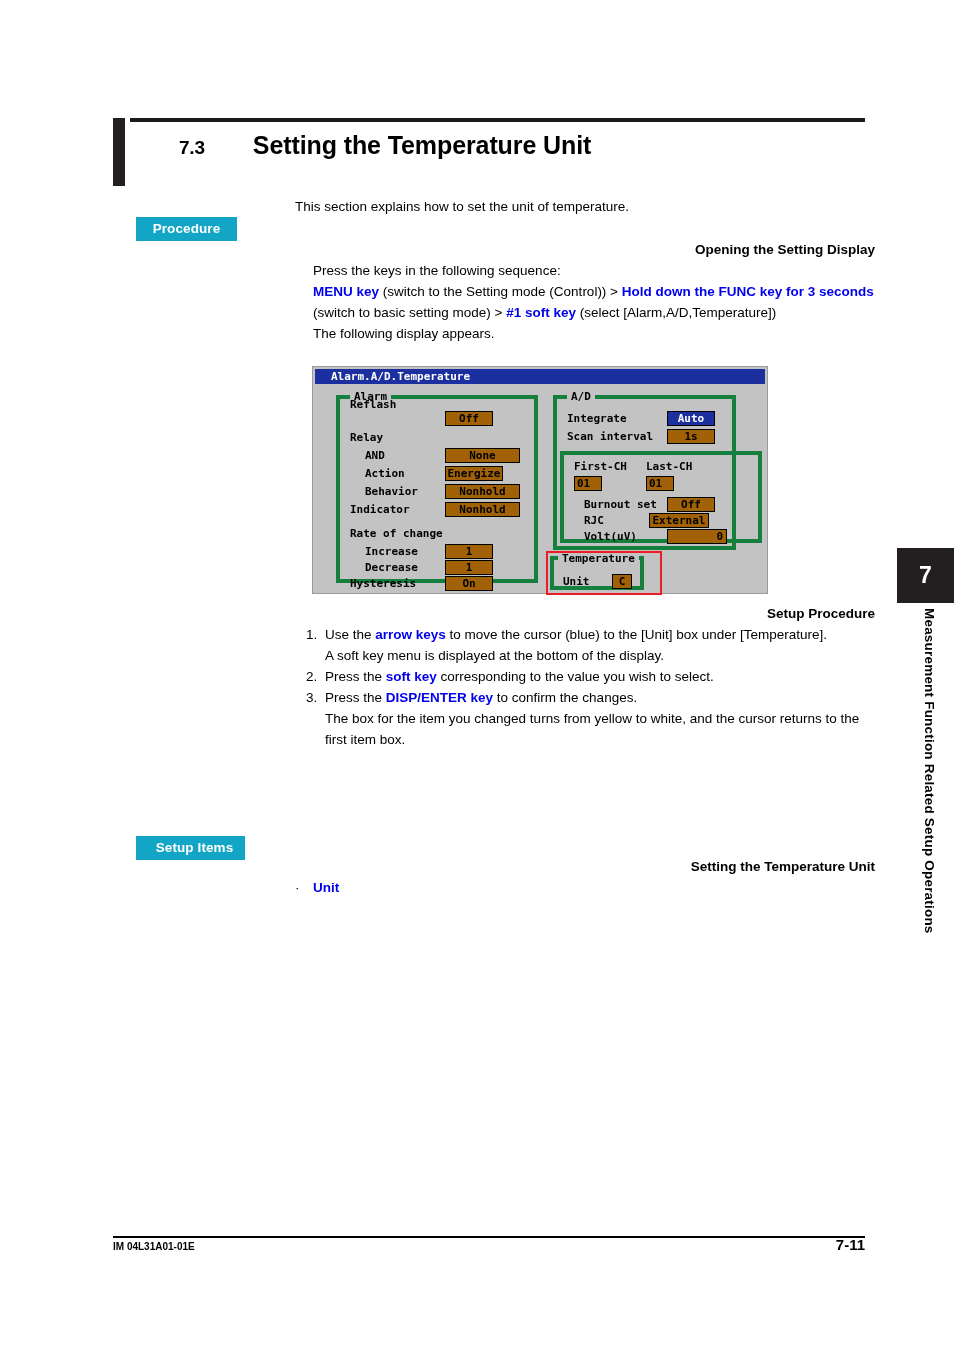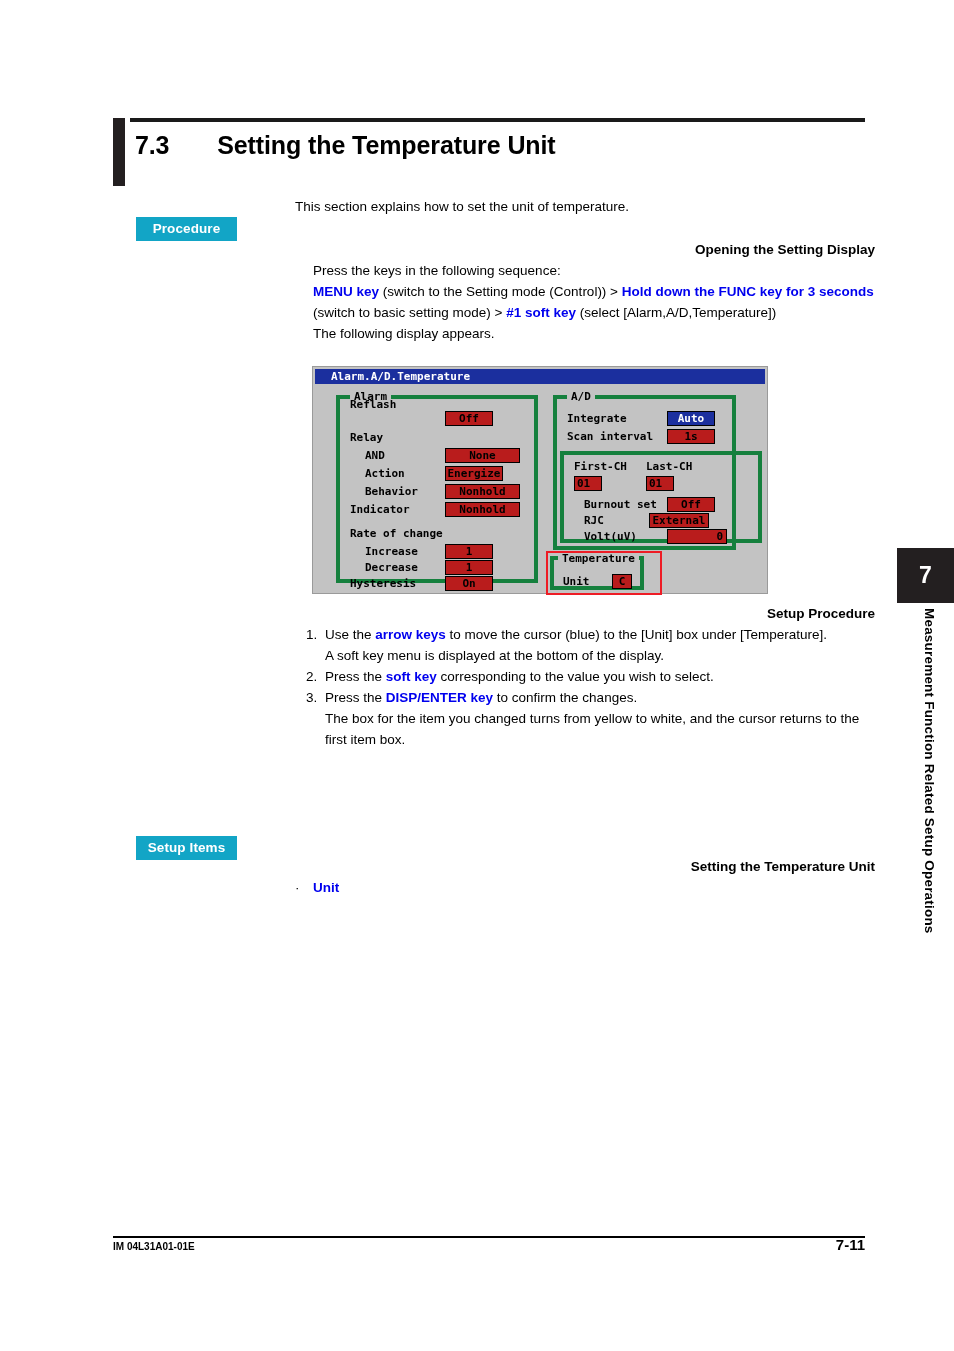--- a/index.html
+++ b/index.html
@@ -36,23 +36,24 @@
     height: 68px;
     background: #231f20;
   }
   .section-title-row {
     display: flex;
     align-items: baseline;
     padding-left: 22px;
     padding-top: 9px;
   }
   .section-num {
-    font-size: 25px;
+    font-size: 19px;
     font-weight: bold;
     letter-spacing: -0.2px;
+    margin-left: 44px;
   }
   .section-title {
     font-size: 25px;
     font-weight: bold;
     margin-left: 48px;
     letter-spacing: -0.1px;
   }
 
   
   .intro {
@@ -69,21 +70,21 @@
     background: #12a5c6;
     color: #ffffff;
     font-size: 13.5px;
     font-weight: bold;
     text-align: center;
     padding: 4px 0 5px 0;
     width: 101px;
     letter-spacing: 0.1px;
   }
   .badge-procedure { left: 136px; top: 217px; }
-  .badge-setup-items { left: 136px; top: 836px; }
+  .badge-setup-items { left: 136px; top: 836px; padding-left: 8px; }
 
   
   .block-heading {
     font-size: 13.5px;
     font-weight: bold;
     margin: 0 0 3px 0;
     text-align: right;
   }
   .body-text {
     font-size: 13.5px;
@@ -163,21 +164,21 @@
   .lbl {
     position: absolute;
     font-size: 11px;
     font-weight: bold;
     white-space: nowrap;
     line-height: 12px;
   }
 
   .val {
     position: absolute;
-    background: #b91c1c;
+    background: #a16207;
     border: 1px solid #000000;
     box-sizing: border-box;
     font-size: 11px;
     font-weight: bold;
     line-height: 13px;
     height: 15px;
     text-align: center;
     white-space: nowrap;
   }
   .val.sel {

